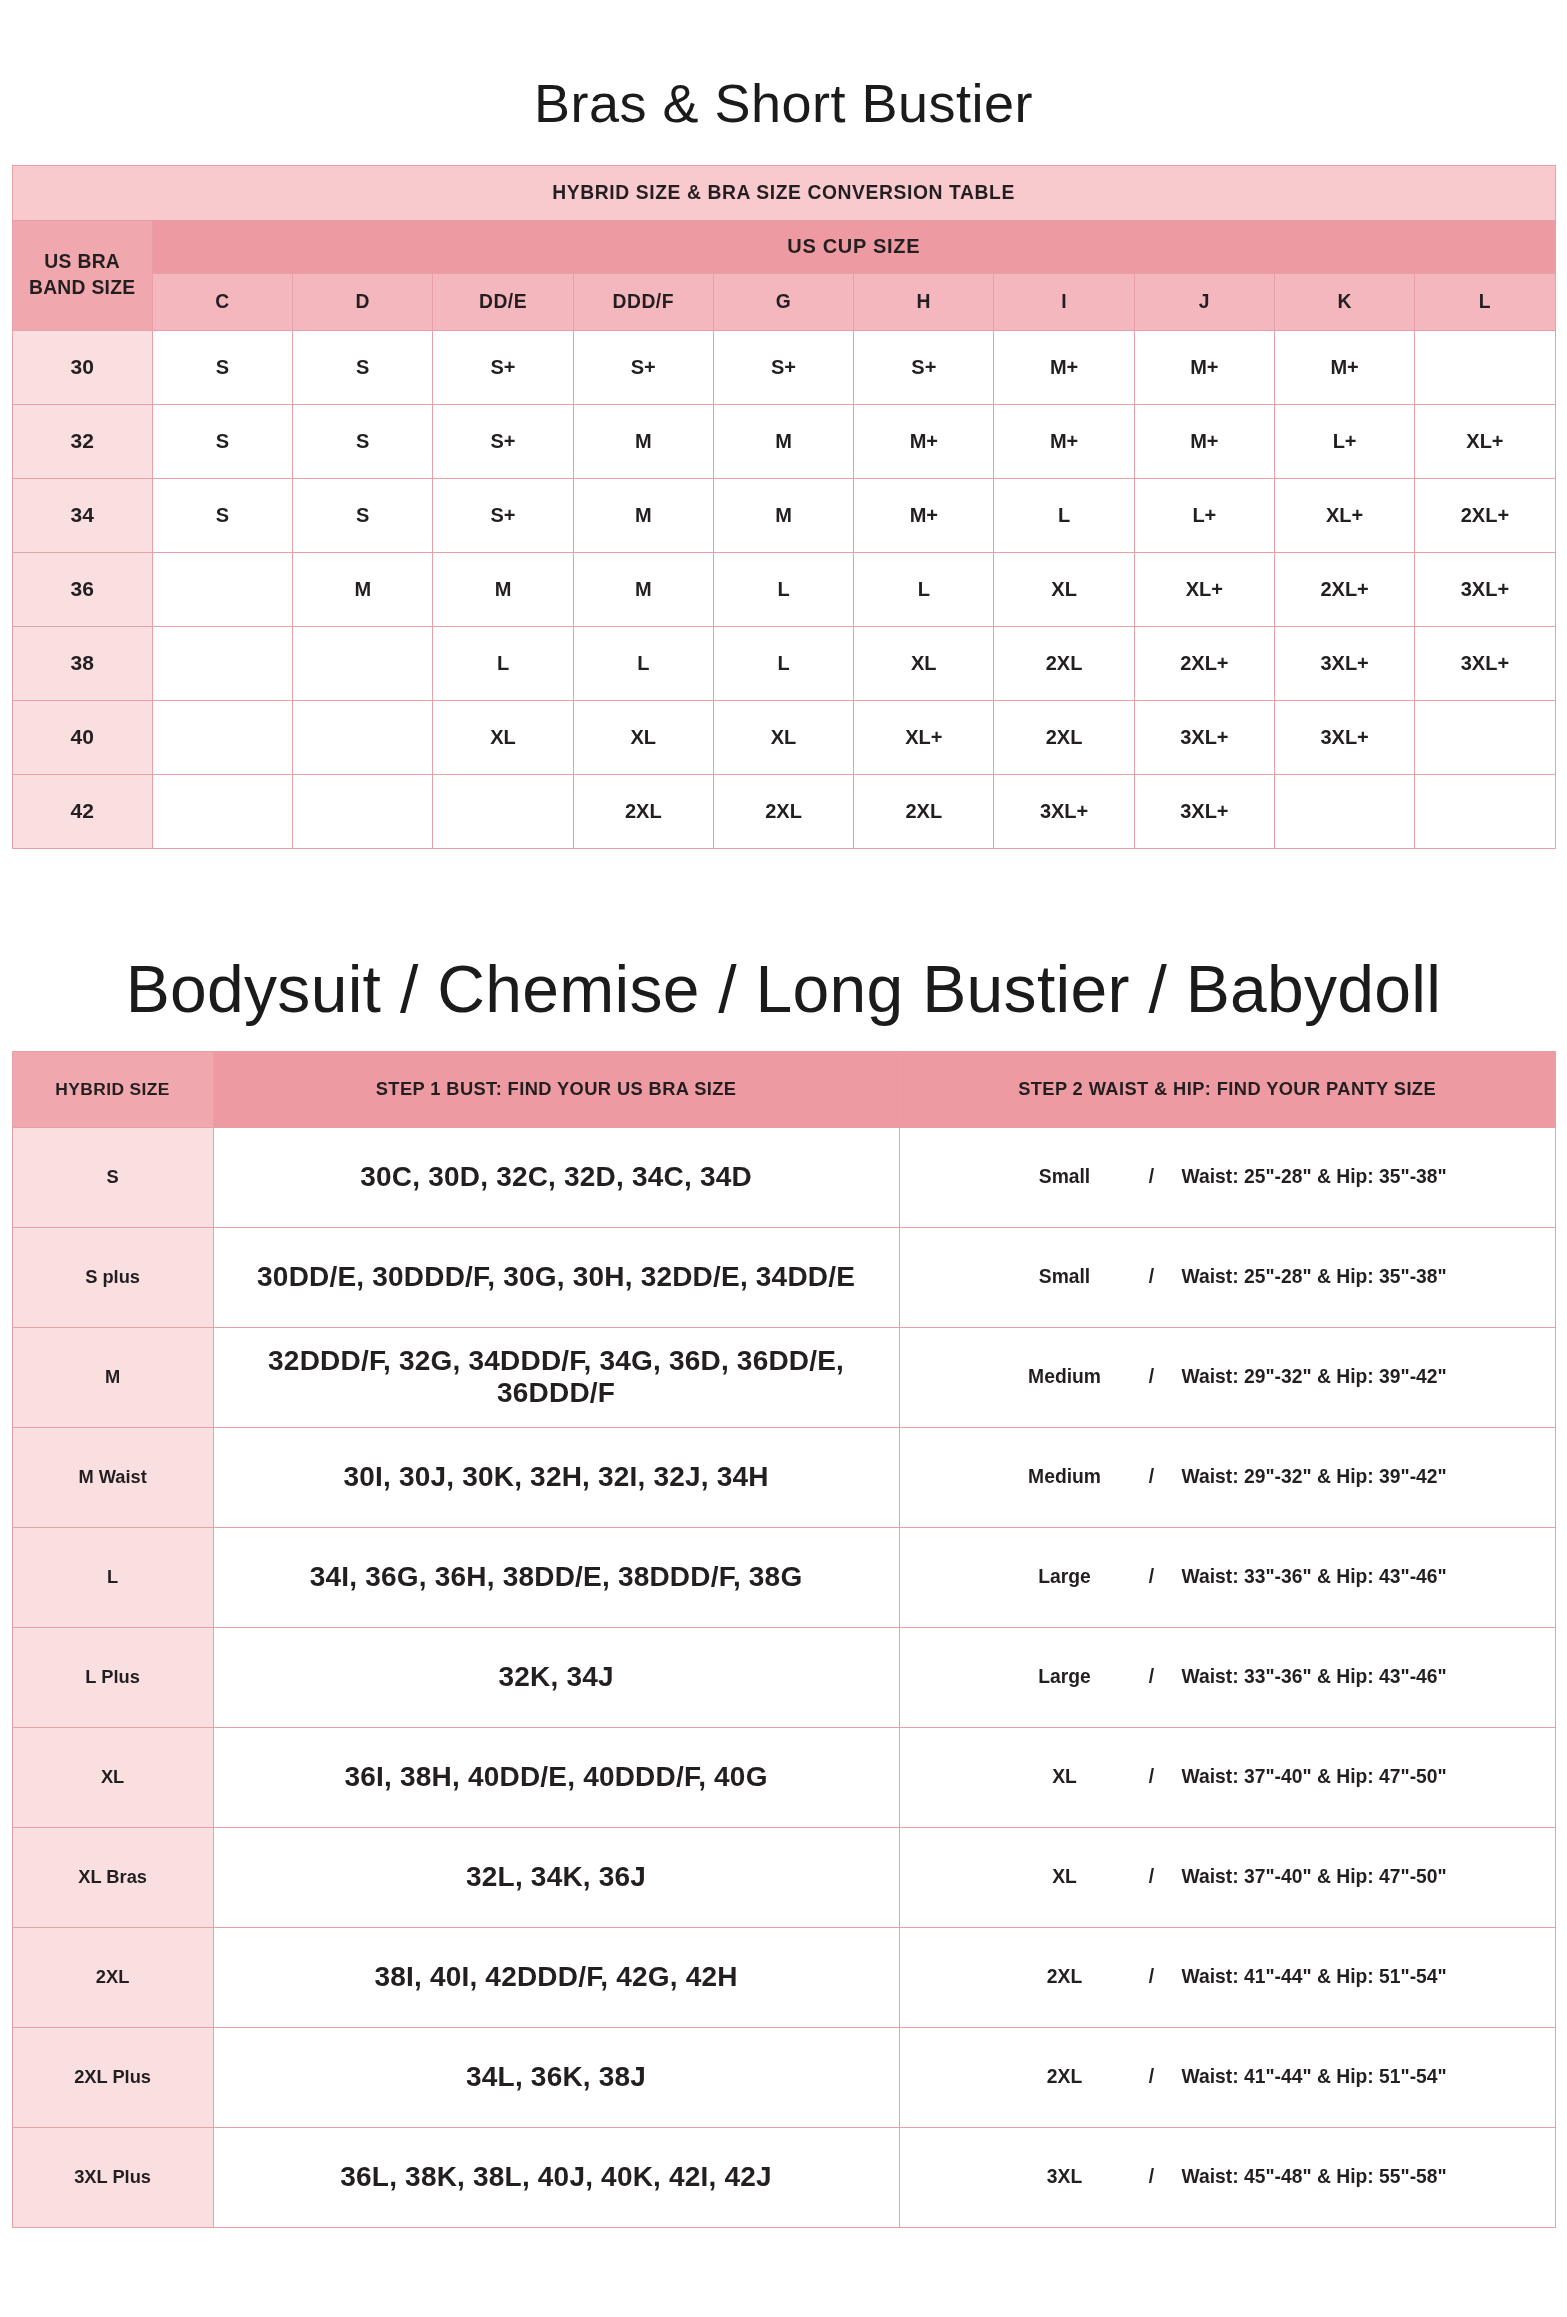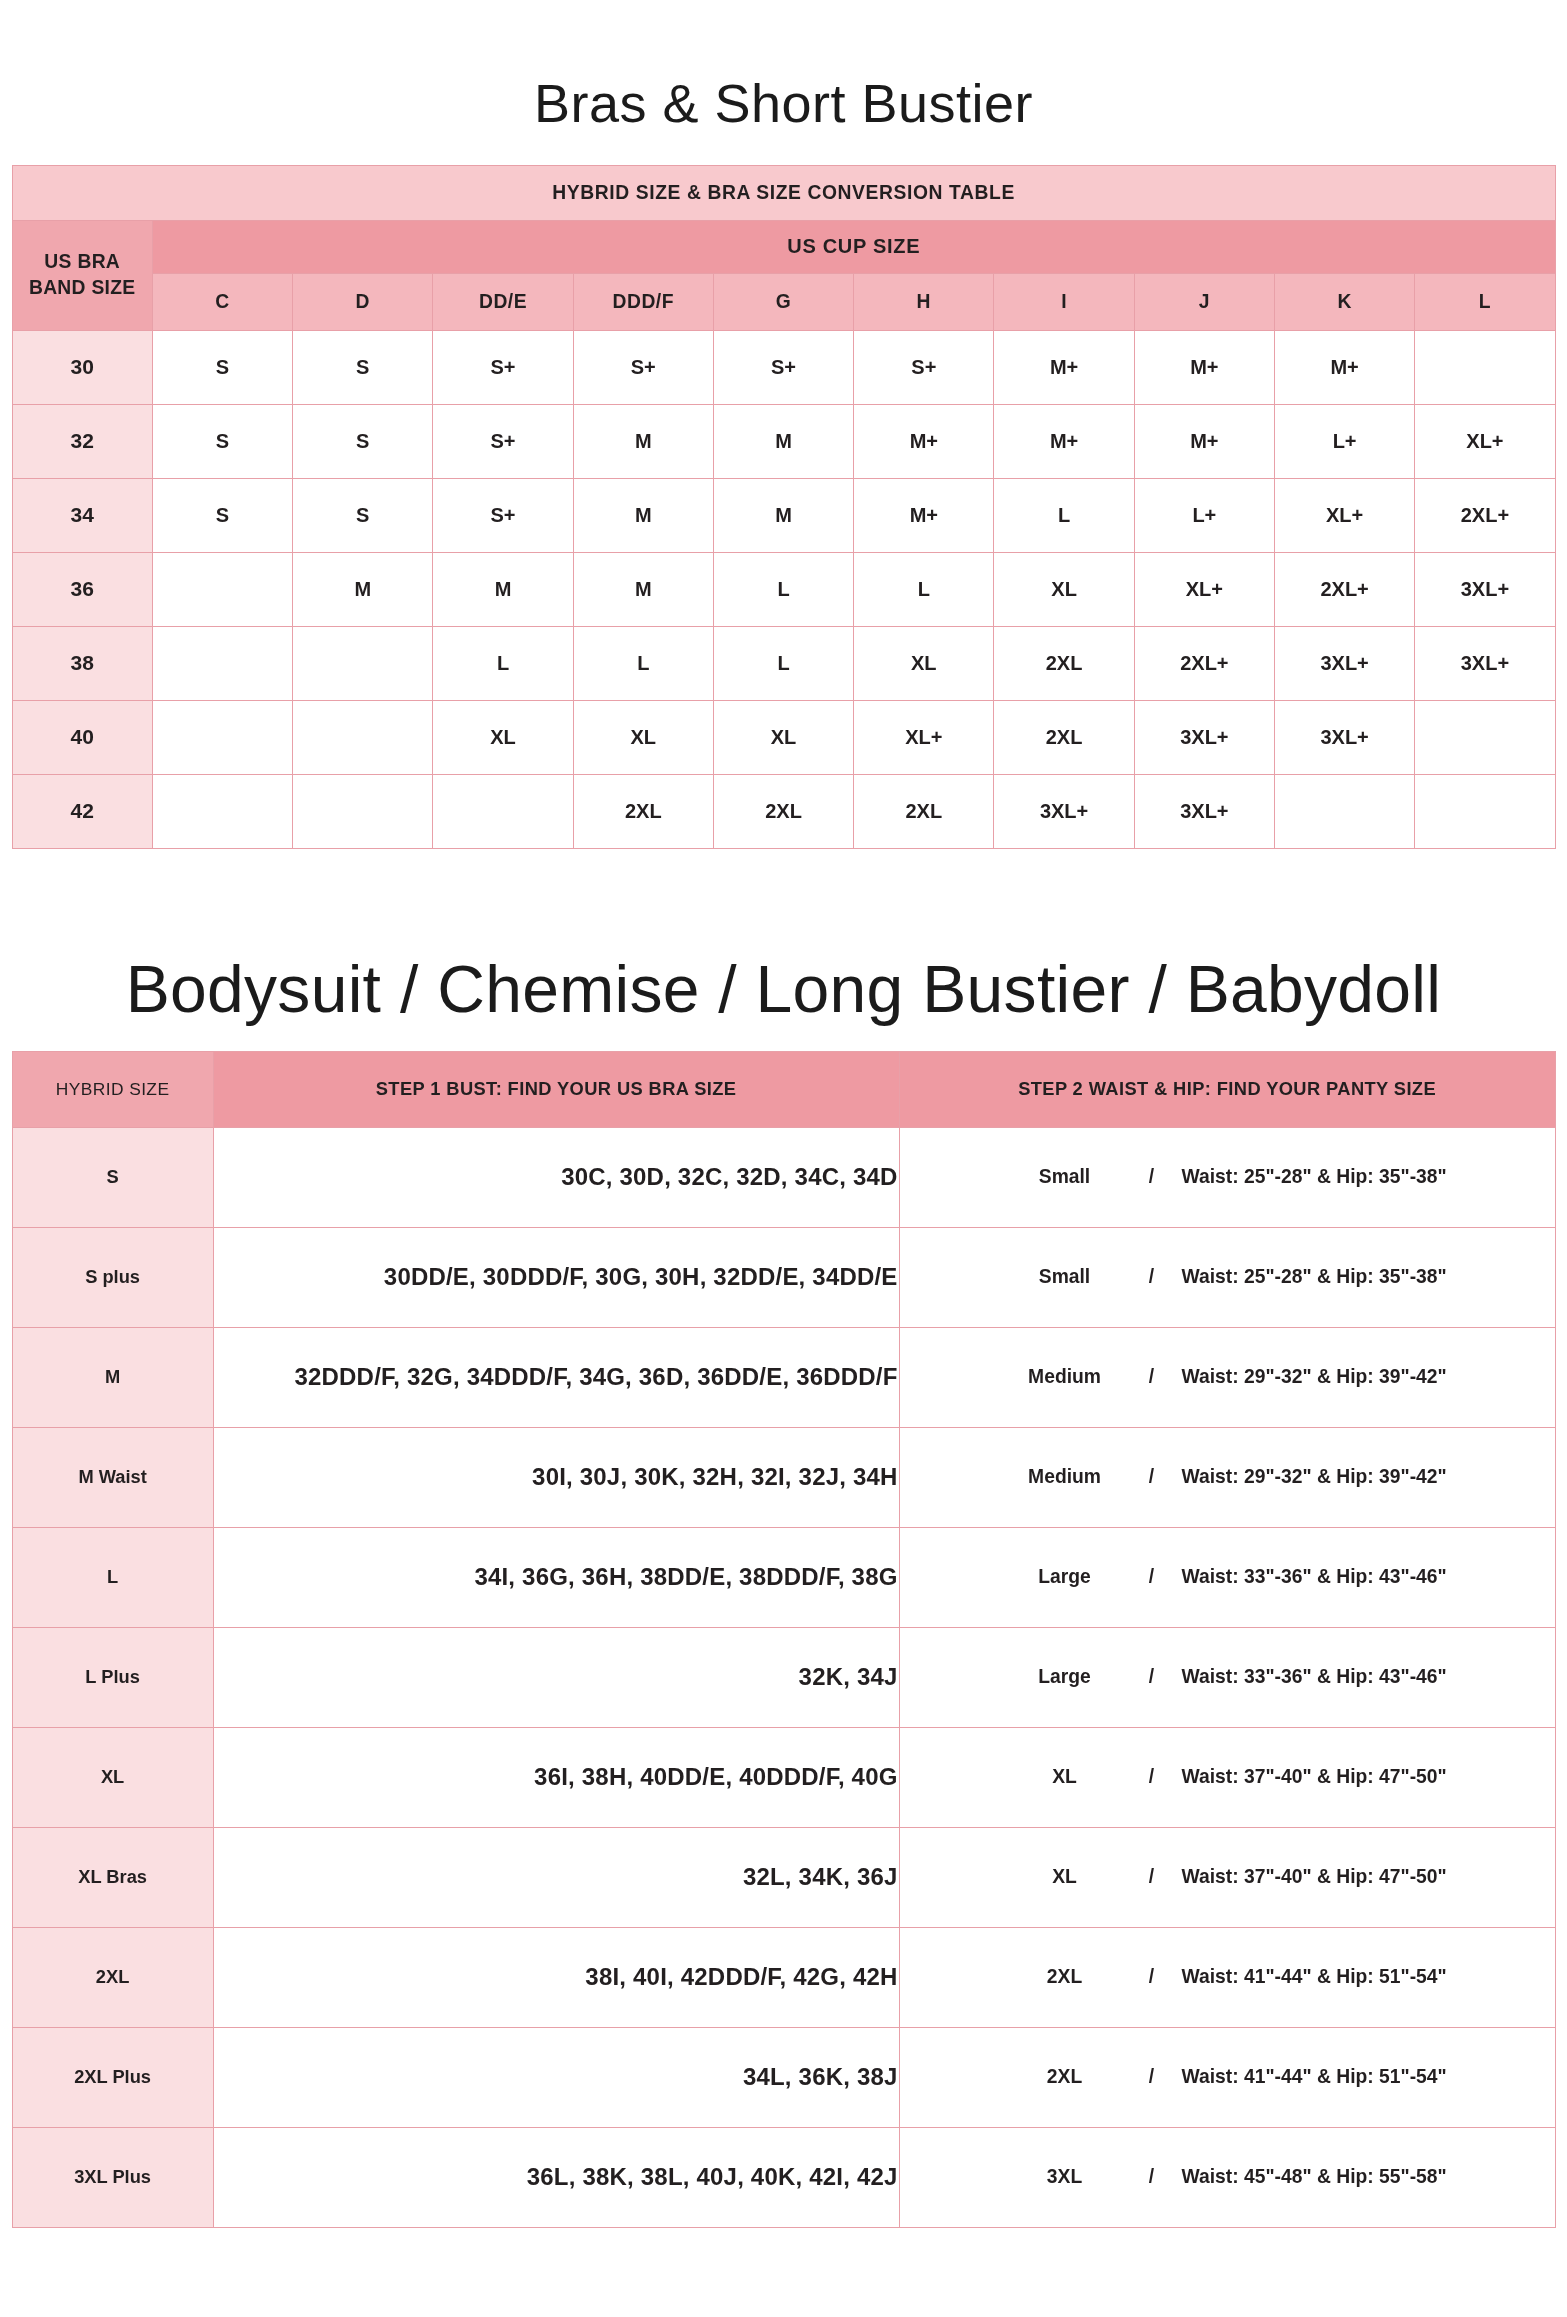--- a/index.html
+++ b/index.html
@@ -109,44 +109,43 @@
     border: 1px solid #e8a0a8;
     text-align: center;
     vertical-align: middle;
     color: #231f20;
   }
   .t2 .h-hybrid {
     background: #f0a7ae;
     width: 201px;
     height: 73px;
     font-size: 17.4px;
-    font-weight: normal;
+    font-weight: bold;
     letter-spacing: 0.4px;
   }
   .t2 .h-step {
     background: #ee9aa2;
     height: 73px;
     font-size: 18.3px;
     font-weight: bold;
     letter-spacing: 0.4px;
   }
   .t2 .size-cell {
     background: #fadfe1;
     height: 97px;
     font-size: 18.3px;
     font-weight: bold;
     width: 201px;
   }
   .t2 .bra-cell {
     background: #ffffff;
     height: 97px;
-    font-size: 24px;
+    font-size: 28px;
     font-weight: bold;
     letter-spacing: 0.2px;
-    text-align: right;
   }
   .t2 .panty-cell {
     background: #ffffff;
     height: 97px;
     font-size: 19.3px;
     font-weight: bold;
     padding: 0 13.5px;
   }
   .panty-inner {
     display: flex;

